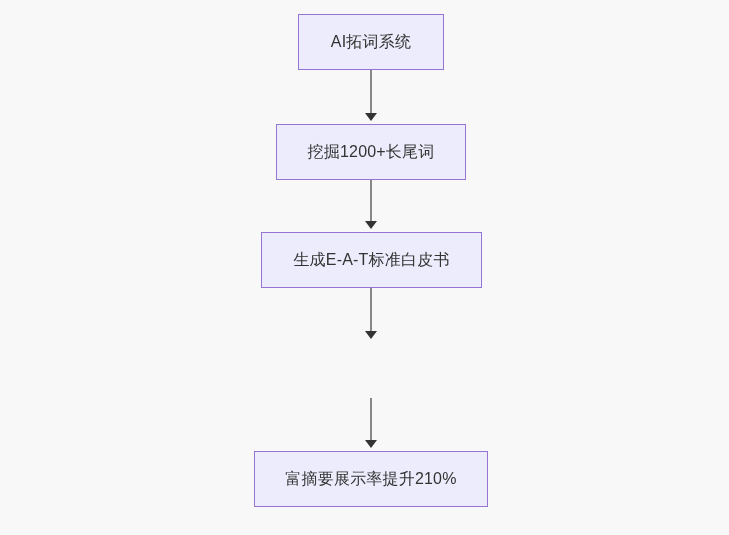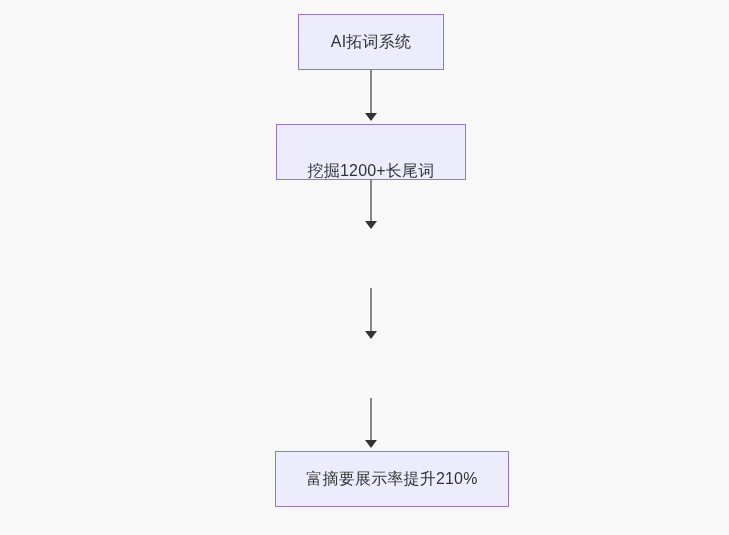--- a/index.html
+++ b/index.html
@@ -66,23 +66,26 @@
   <div class="flow-edge" style="left:370px; top:288px; height:46px;"></div>
   <div class="flow-arrowhead" style="left:365px; top:331px;"></div>
 
   <div class="flow-edge" style="left:370px; top:398px; height:45px;"></div>
   <div class="flow-arrowhead" style="left:365px; top:440px;"></div>
 
   <div class="flow-node" style="left:298px; top:14px; width:146px;">
     <span class="node-label">AI拓词系统</span>
   </div>
 
-  <div class="flow-node" style="left:276px; top:124px; width:190px;align-items:flex-end;">
+  <div class="flow-node" style="left:276px; top:124px; width:190px;">
     <span class="node-label">挖掘1200+长尾词</span>
   </div>
 
+  <div class="flow-node" style="left:261px; top:232px; width:221px;">
+    <span class="node-label">生成E-A-T标准白皮书</span>
+  </div>
 
 
-  <div class="flow-node" style="left:254px; top:451px; width:234px;margin-left:21px;">
+  <div class="flow-node" style="left:254px; top:451px; width:234px;">
     <span class="node-label">富摘要展示率提升210%</span>
   </div>
 
 </div>
 
 </body></html>

